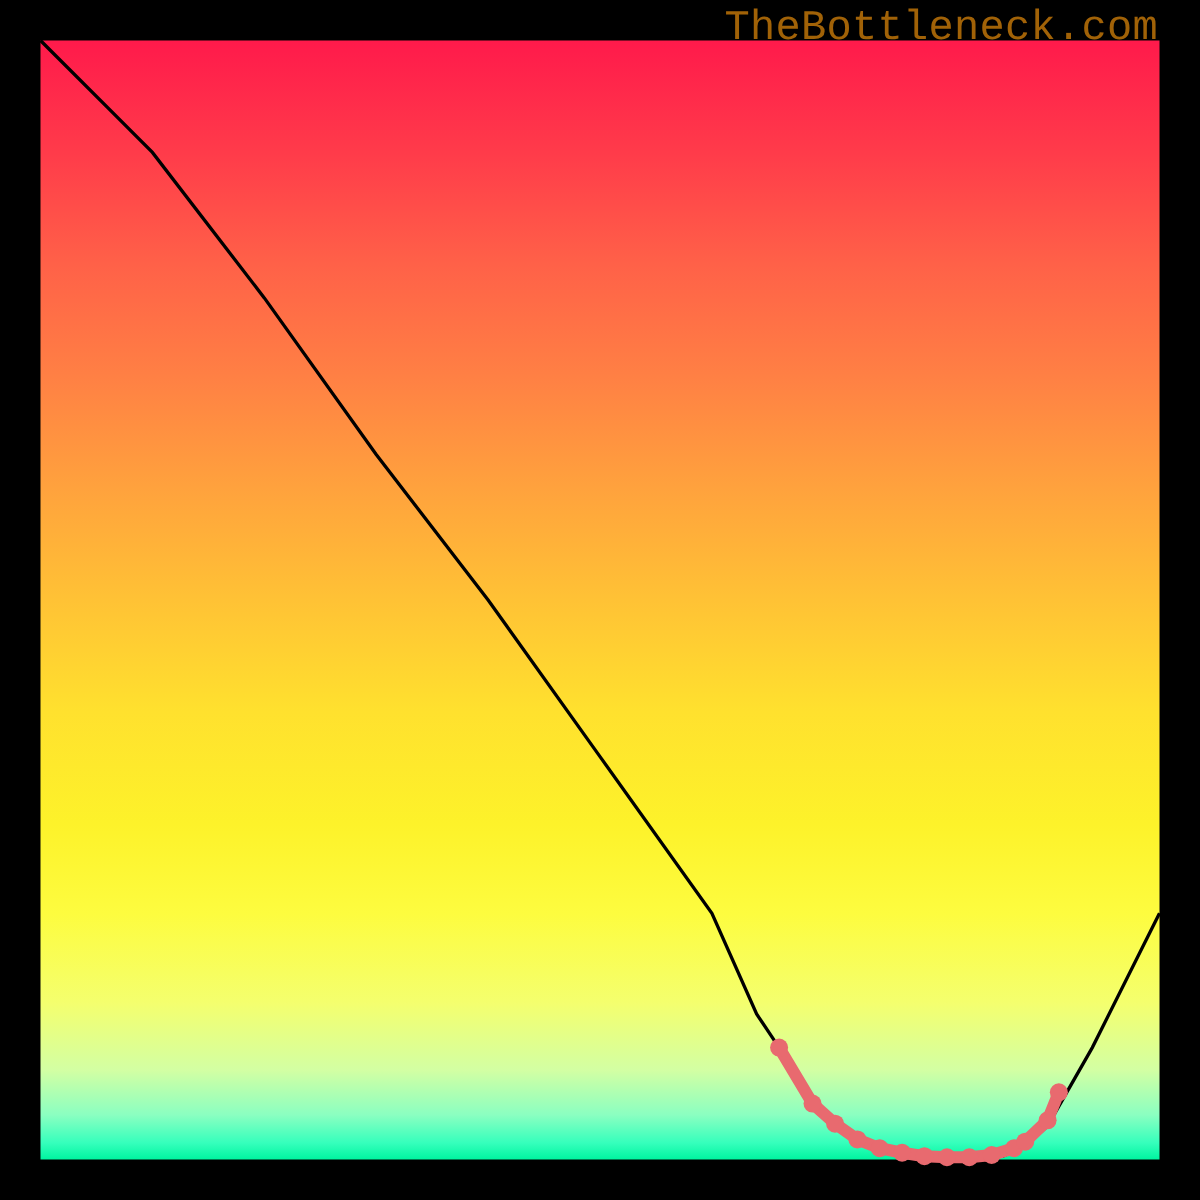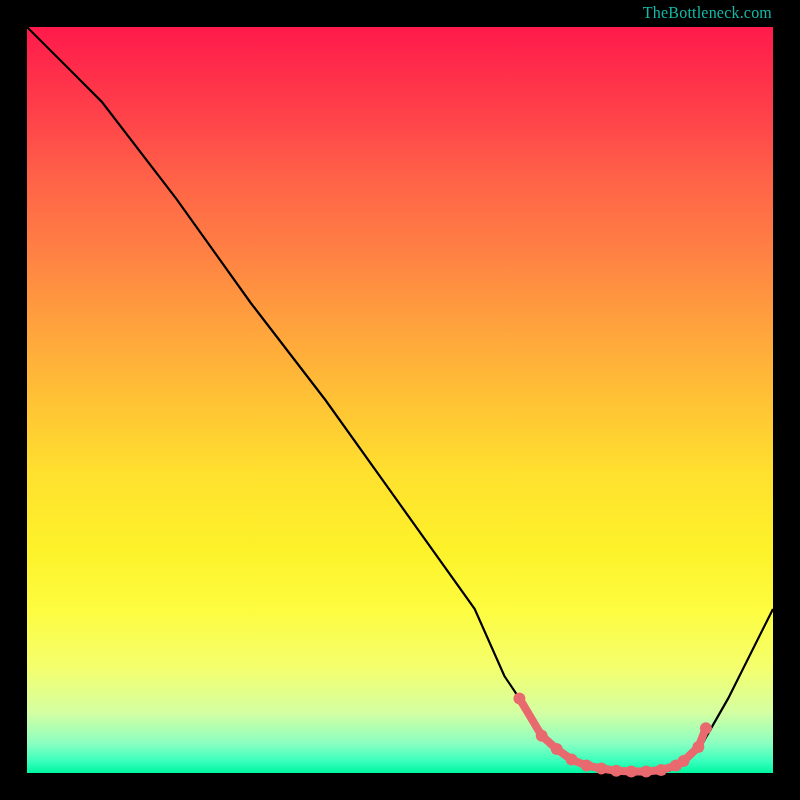--- a/index.html
+++ b/index.html
@@ -28,23 +28,23 @@
       #d3ffa3 92%,
       #8bffc1 96%,
       #36ffbc 98.5%,
       #00f5a0 100%
     );
   }
   .watermark {
     position: absolute;
     top: 4px;
     right: 28px;
-    font-family: Liberation Serif, serif;
-    font-size: 16px;
-    color: #14b8a6;
+    font-family: Liberation Mono, monospace;
+    font-size: 28px;
+    color: #a16207;
     letter-spacing: 0.2px;
   }
   svg.plot {
     position: absolute;
     inset: 0;
     width: 746px;
     height: 746px;
     overflow: visible;
   }
   .curve { fill: none; stroke: #000; stroke-width: 2.2; }

